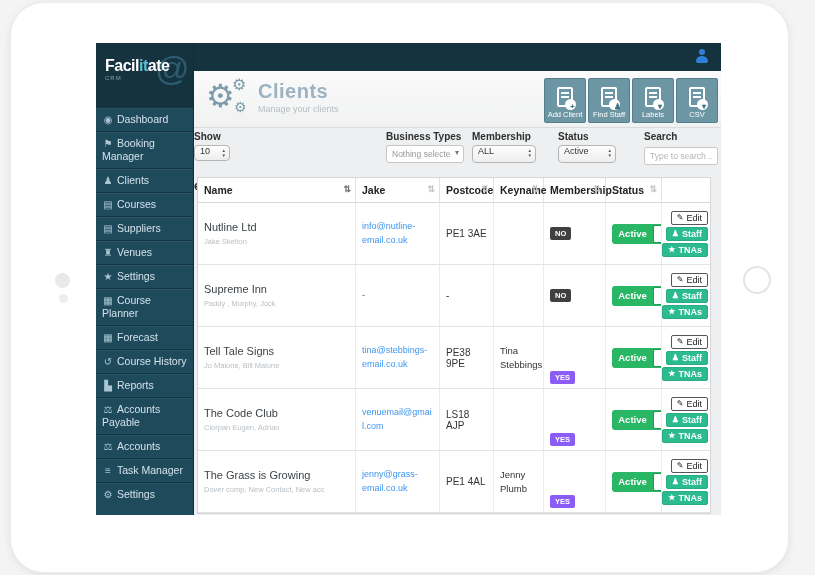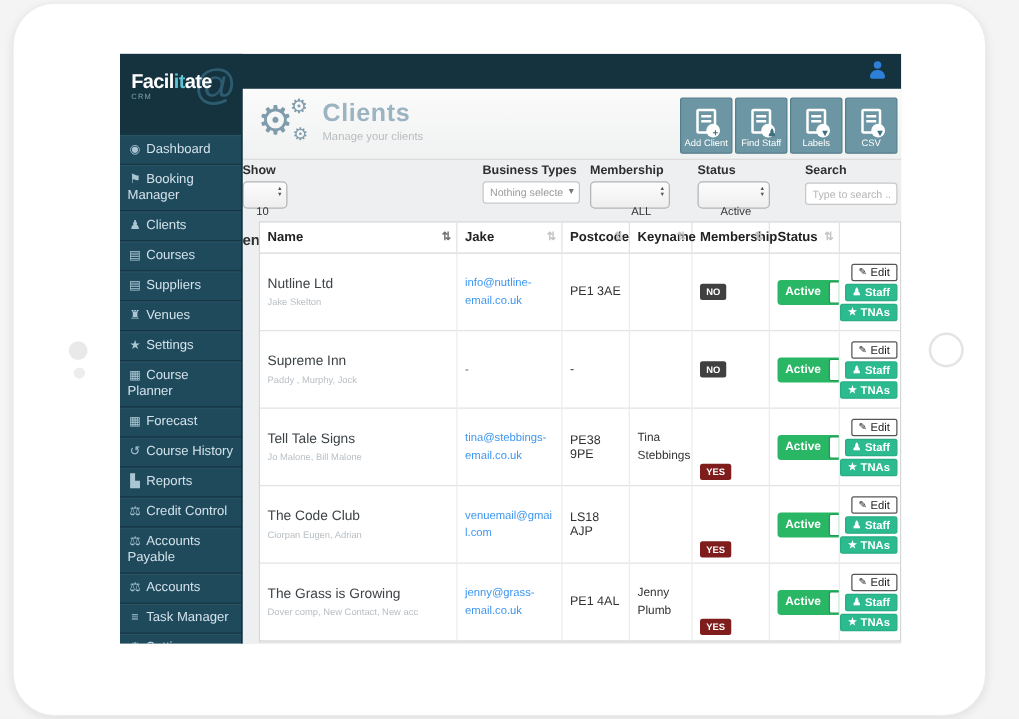--- a/index.html
+++ b/index.html
@@ -55,59 +55,59 @@
   .tool-btn .doc .line1, .tool-btn .doc .line2 { position:absolute; left:2px; height:2px; width:8px; background:#fff; }
   .tool-btn .doc .line1 { top:3px; } .tool-btn .doc .line2 { top:7px; }
   .tool-btn .doc .badge { position:absolute; right:-5px; bottom:-5px; width:11px; height:11px; border-radius:50%;
                           background:#fff; color:#40707f; font-size:8px; font-weight:bold; line-height:11px; text-align:center; }
   .tool-btn .tool-label { font-size:7.5px; color:#fff; }
 
   
   .filters-label { font-size:10px; font-weight:bold; color:#2f2f2f; margin-bottom:3px; }
   .f-show { position:absolute; left:0; top:60px; }
   .select-box { position:relative; background:linear-gradient(#fdfdfd,#eeeeee); border:1px solid #b5b5b5; border-radius:4px;
-                font-size:9px; color:#333; padding:18px 14px 2px 5px; height:16px; cursor:pointer;text-align:right; }
+                font-size:9px; color:#333; padding:0 14px 2px 5px; height:16px; cursor:pointer; }
   .select-box .steppers { position:absolute; right:3px; top:2px; display:flex; flex-direction:column; line-height:5px; font-size:4.5px; color:#555; }
   .f-show .select-box { width:36px; }
   .f-entries { font-size:12px; font-weight:bold; color:#2f2f2f; margin-top:18px; }
   .f-bt { position:absolute; left:192px; top:60px; }
   .dropdown-box { position:relative; width:78px; height:18px; background:#fff; border:1px solid #c7c7c7; border-radius:3px;
                   font-size:8.5px; color:#999; padding:3px 4px 3px 5px; white-space:nowrap; overflow:hidden; cursor:pointer; }
   .dropdown-box .caret { position:absolute; right:4px; top:2px; font-size:8px; color:#777; }
   .f-mem { position:absolute; left:278px; top:60px; }
   .f-mem .select-box { width:64px; height:18px; }
   .f-status { position:absolute; left:364px; top:60px; }
   .f-status .select-box { width:58px; height:18px; }
   .f-search { position:absolute; left:450px; top:60px; }
   .search-input { width:74px; height:18px; border:1px solid #c7c7c7; border-radius:3px; font-size:8.5px; padding:0 5px; color:#444;
                   font-family:"Liberation Sans", sans-serif; }
   .search-input::placeholder { color:#b5b5b5; }
 
   
-  .clients-table { position:absolute; left:13px; top:106px; width:514px; background:#fff; border:1px solid #d6d6d6; }
+  .clients-table { position:absolute; left:3px; top:106px; width:514px; background:#fff; border:1px solid #d6d6d6; }
   .thead, .trow { display:grid; grid-template-columns:158px 84px 54px 50px 62px 56px 48px; }
   .th { padding:6px 6px; font-size:10.5px; font-weight:bold; color:#222; border-right:1px solid #e2e2e2;
         border-bottom:1px solid #d9d9d9; position:relative; white-space:nowrap; }
   .th:last-child { border-right:none; }
   .sort { position:absolute; right:4px; top:6px; font-size:9px; color:#c4c4c4; cursor:pointer; }
   .sort.active { color:#6e6e6e; }
   .trow { height:62px; }
   .td { border-right:1px solid #ececec; border-bottom:1px solid #e3e3e3; padding:4px 6px;
         display:flex; flex-direction:column; justify-content:center; font-size:10px; color:#333; overflow:hidden; }
   .td:last-child { border-right:none; }
   .cname { font-size:11px; color:#3d4347; }
   .csub { font-size:7.5px; color:#b9bfc4; margin-top:4px; }
   .email-link { font-size:9px; color:#3d96f0; text-decoration:none; word-break:break-word; line-height:1.5; cursor:pointer; }
   .email-link.plain { color:#555; }
   .td-post { font-size:10px; color:#333; }
   .td-key { font-size:9.5px; line-height:1.4; }
   .badge { display:inline-block; width:auto; align-self:flex-start; padding:2px 5px; border-radius:2px;
            font-size:7.5px; font-weight:bold; color:#fff; }
   .badge-no { background:#404040; }
-  .badge-yes { background:#7f1d1d;margin-top:40px; }
+  .badge-yes { background:#8b5cf6;margin-top:40px; }
   .toggle { position:relative; width:54px; height:20px; background:#29b765; border-radius:3px; cursor:pointer; flex:none; }
   .toggle-label { position:absolute; left:0; right:13px; top:0; bottom:0; display:flex; align-items:center; justify-content:center;
                   font-size:9.5px; font-weight:bold; color:#fff; }
   .knob { position:absolute; right:1px; top:1px; width:12px; height:18px; background:#fff; border:1px solid #1f9b52; border-radius:2px; }
   .td-actions { padding:3px 2px; align-items:flex-end; gap:2px; overflow:visible; }
   .td-actions button { display:flex; align-items:center; gap:3px; font-family:"Liberation Sans", sans-serif;
                        font-size:9px; border-radius:2px; padding:1px 5px; cursor:pointer; white-space:nowrap; }
   .btn-edit { background:#fff; border:1px solid #555; color:#222; }
   .btn-green { background:#2cbb8f; border:1px solid #29ad85; color:#fff; font-weight:bold; }
   .td-actions .ic { font-size:8px; }
@@ -140,21 +140,20 @@
         <li><span class="nav-ic">⚑</span><span>Booking Manager</span></li>
         <li><span class="nav-ic">♟</span><span>Clients</span></li>
         <li><span class="nav-ic">▤</span><span>Courses</span></li>
         <li><span class="nav-ic">▤</span><span>Suppliers</span></li>
         <li><span class="nav-ic">♜</span><span>Venues</span></li>
         <li><span class="nav-ic">★</span><span>Settings</span></li>
         <li><span class="nav-ic">▦</span><span>Course Planner</span></li>
         <li><span class="nav-ic">▦</span><span>Forecast</span></li>
         <li><span class="nav-ic">↺</span><span>Course History</span></li>
         <li><span class="nav-ic">▙</span><span>Reports</span></li>
-        <li><span class="nav-ic">⚖</span><span>Credit Control</span></li>
         <li><span class="nav-ic">⚖</span><span>Accounts Payable</span></li>
         <li><span class="nav-ic">⚖</span><span>Accounts</span></li>
         <li><span class="nav-ic">≡</span><span>Task Manager</span></li>
         <li><span class="nav-ic">⚙</span><span>Settings</span></li>
       </ul>
     </div>
 
     <div class="main">
 
       <div class="page-header">

